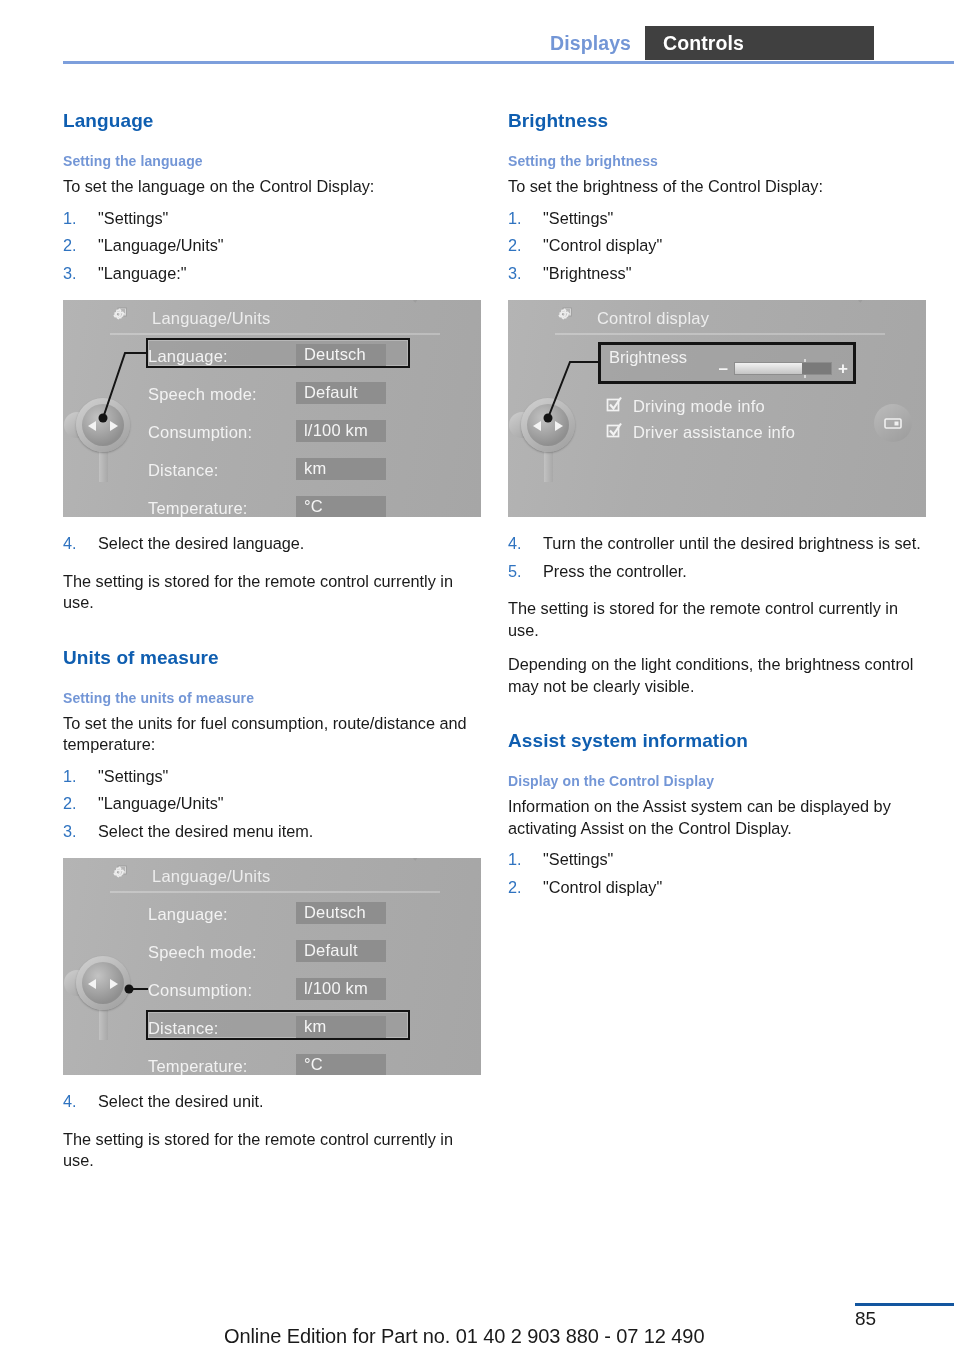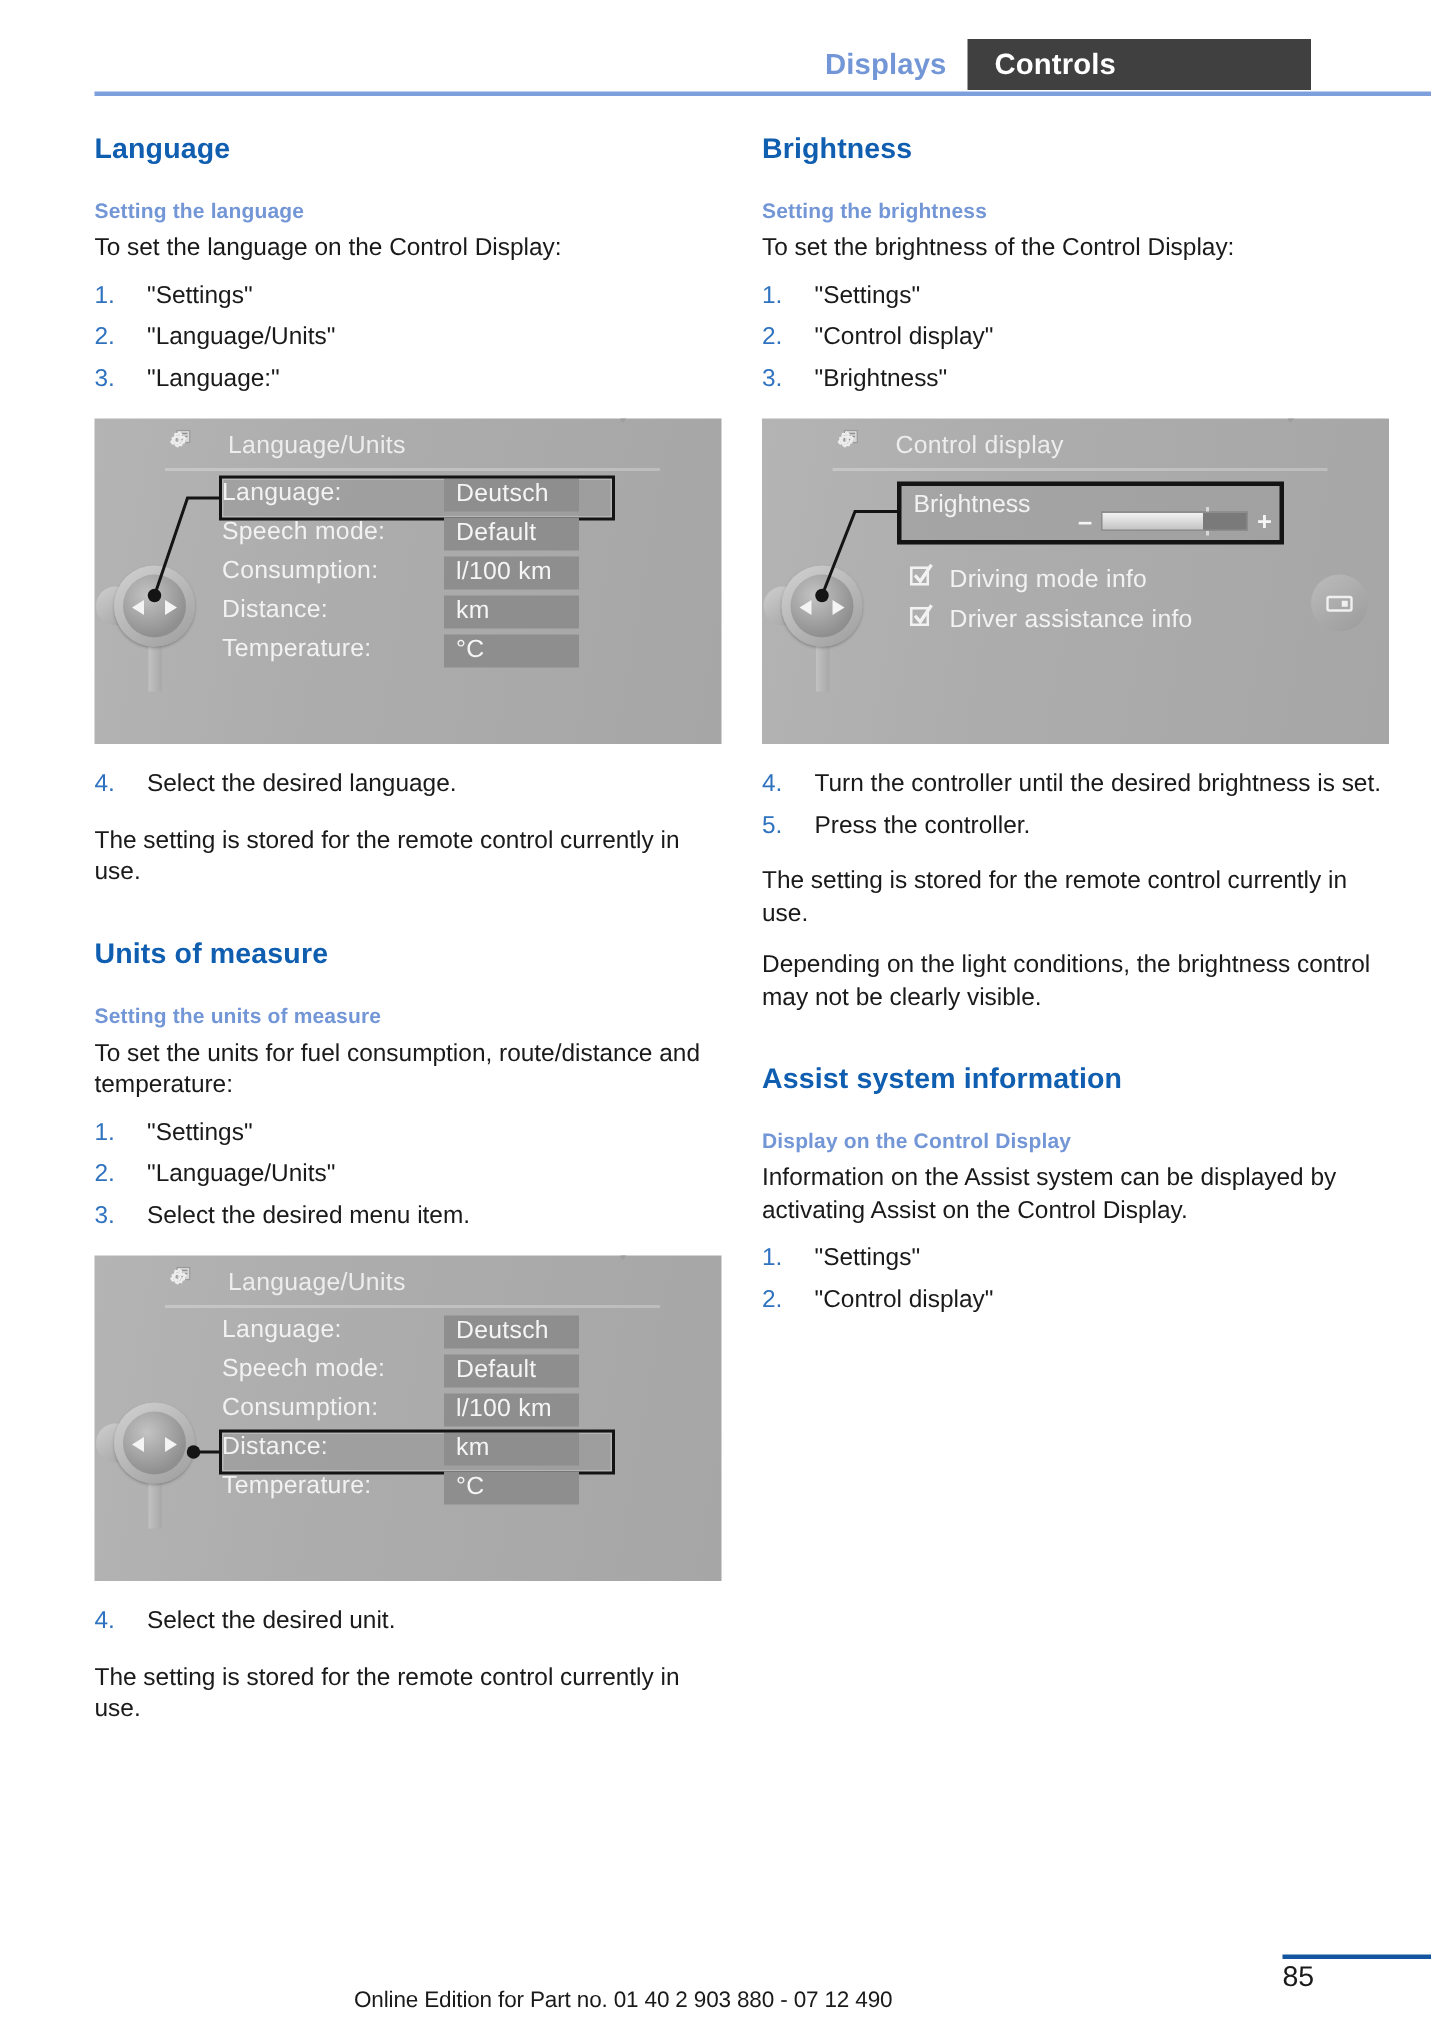--- a/index.html
+++ b/index.html
@@ -55,21 +55,21 @@
     left: 63px;
     top: 61px;
     width: 891px;
     height: 3px;
     background: #7d9fdc;
   }
 
   
   .col {
     position: absolute;
-    top: 89px;
+    top: 110px;
     width: 418px;
   }
   .col-left  { left: 63px; }
   .col-right { left: 508px; }
 
   h2.sec {
     font-size: 19px;
     font-weight: bold;
     color: #0f5eb0;
     margin: 0 0 21px 0;
@@ -184,23 +184,23 @@
   }
 
   
   .cd-rows {
     position: absolute;
     left: 85px; top: 40px;
     width: 260px;
   }
   .cd-row {
     display: flex;
-    align-items: flex-start;
+    align-items: flex-end;
     height: 26px;
-    margin-bottom: 0px;
+    margin-bottom: 12px;
     position: relative;
   }
   .cd-row .lab {
     font-size: 16.5px;
     color: #f2f2f2;
     width: 148px;
     letter-spacing: 0.2px;
   }
   .cd-row .val {
     font-size: 16.5px;
@@ -340,22 +340,22 @@
     background: #13569f;
   }
   .page-num {
     position: absolute;
     left: 855px; top: 1308px;
     font-size: 19px;
     color: #1a1a1a;
   }
   .edition {
     position: absolute;
-    left: 236px; top: 1325px;
-    font-size: 15px;
+    left: 224px; top: 1325px;
+    font-size: 20px;
     color: #1a1a1a;
     letter-spacing: -0.1px;
   }
 </style>
 </head>
 <body>
 
 <div class="header">
   <div class="tabs">
     <div class="tab tab-inactive">Displays</div>

